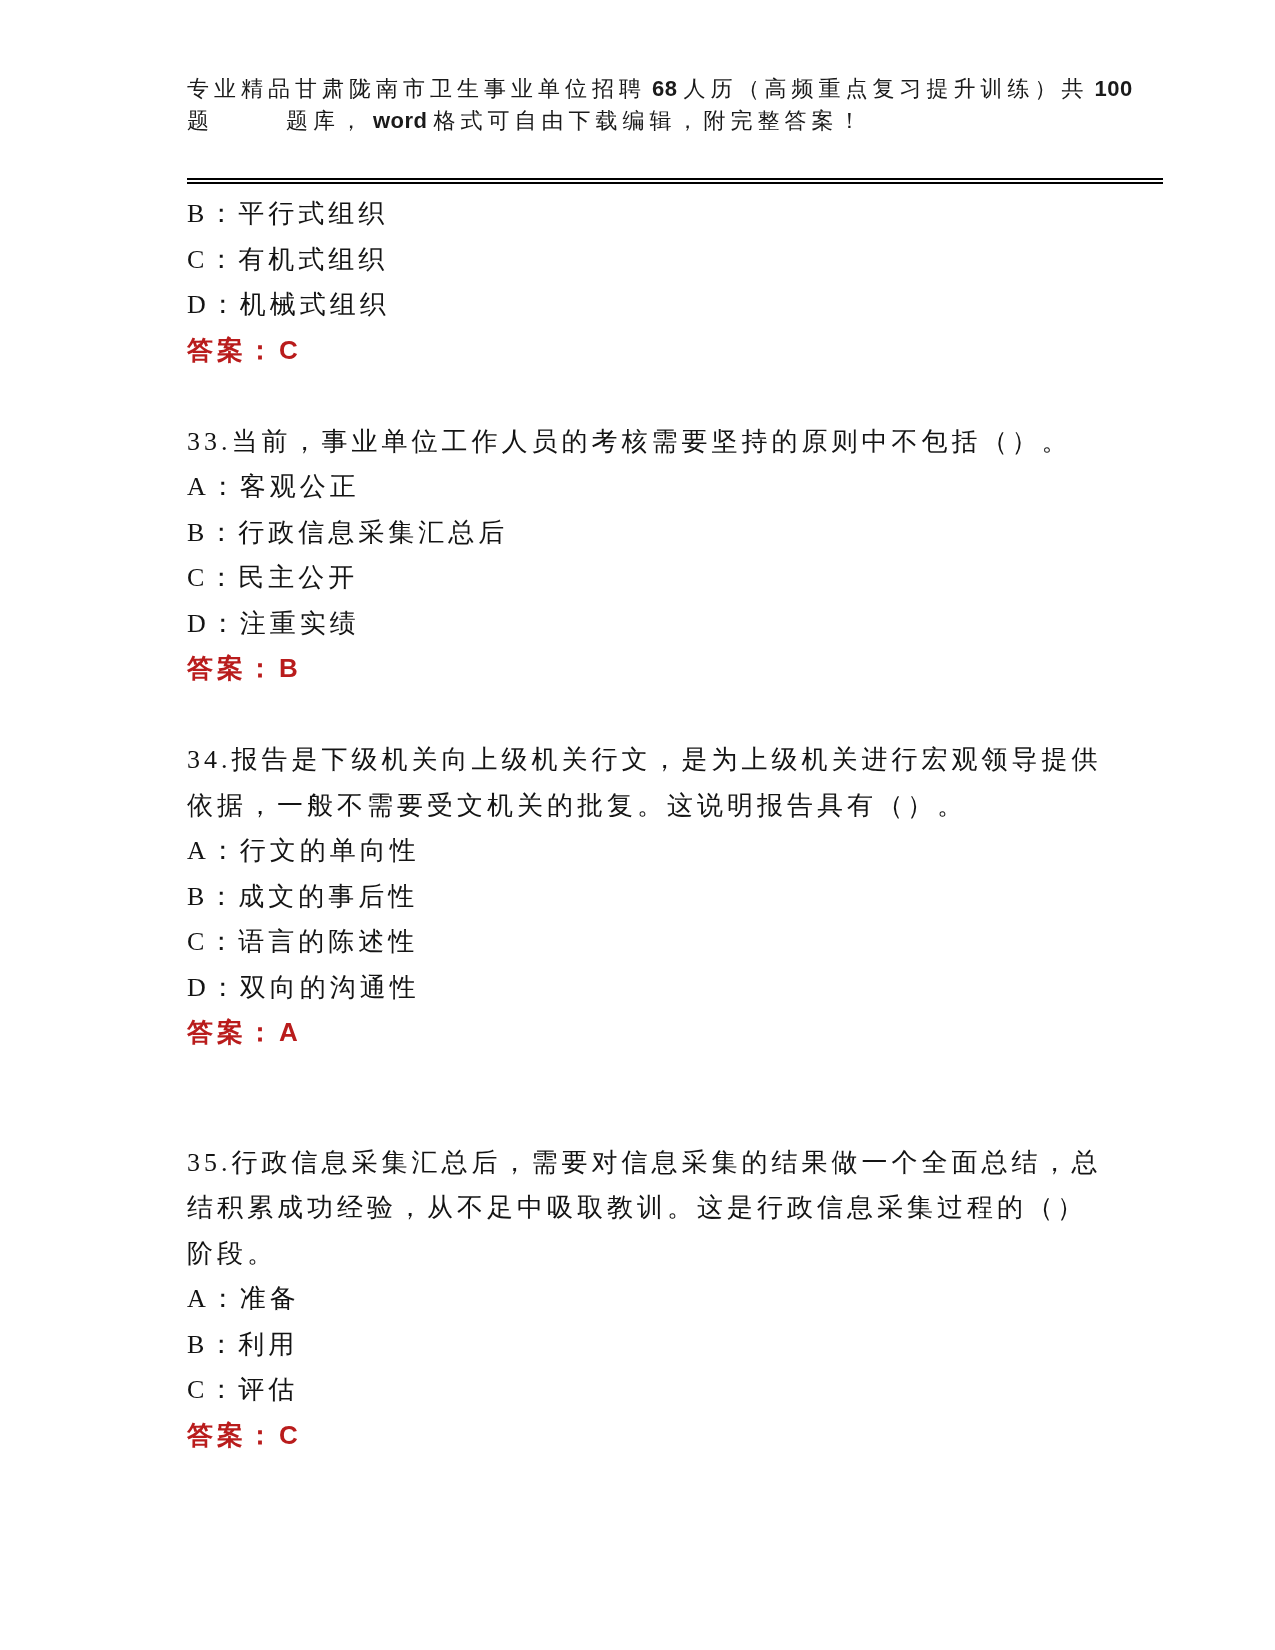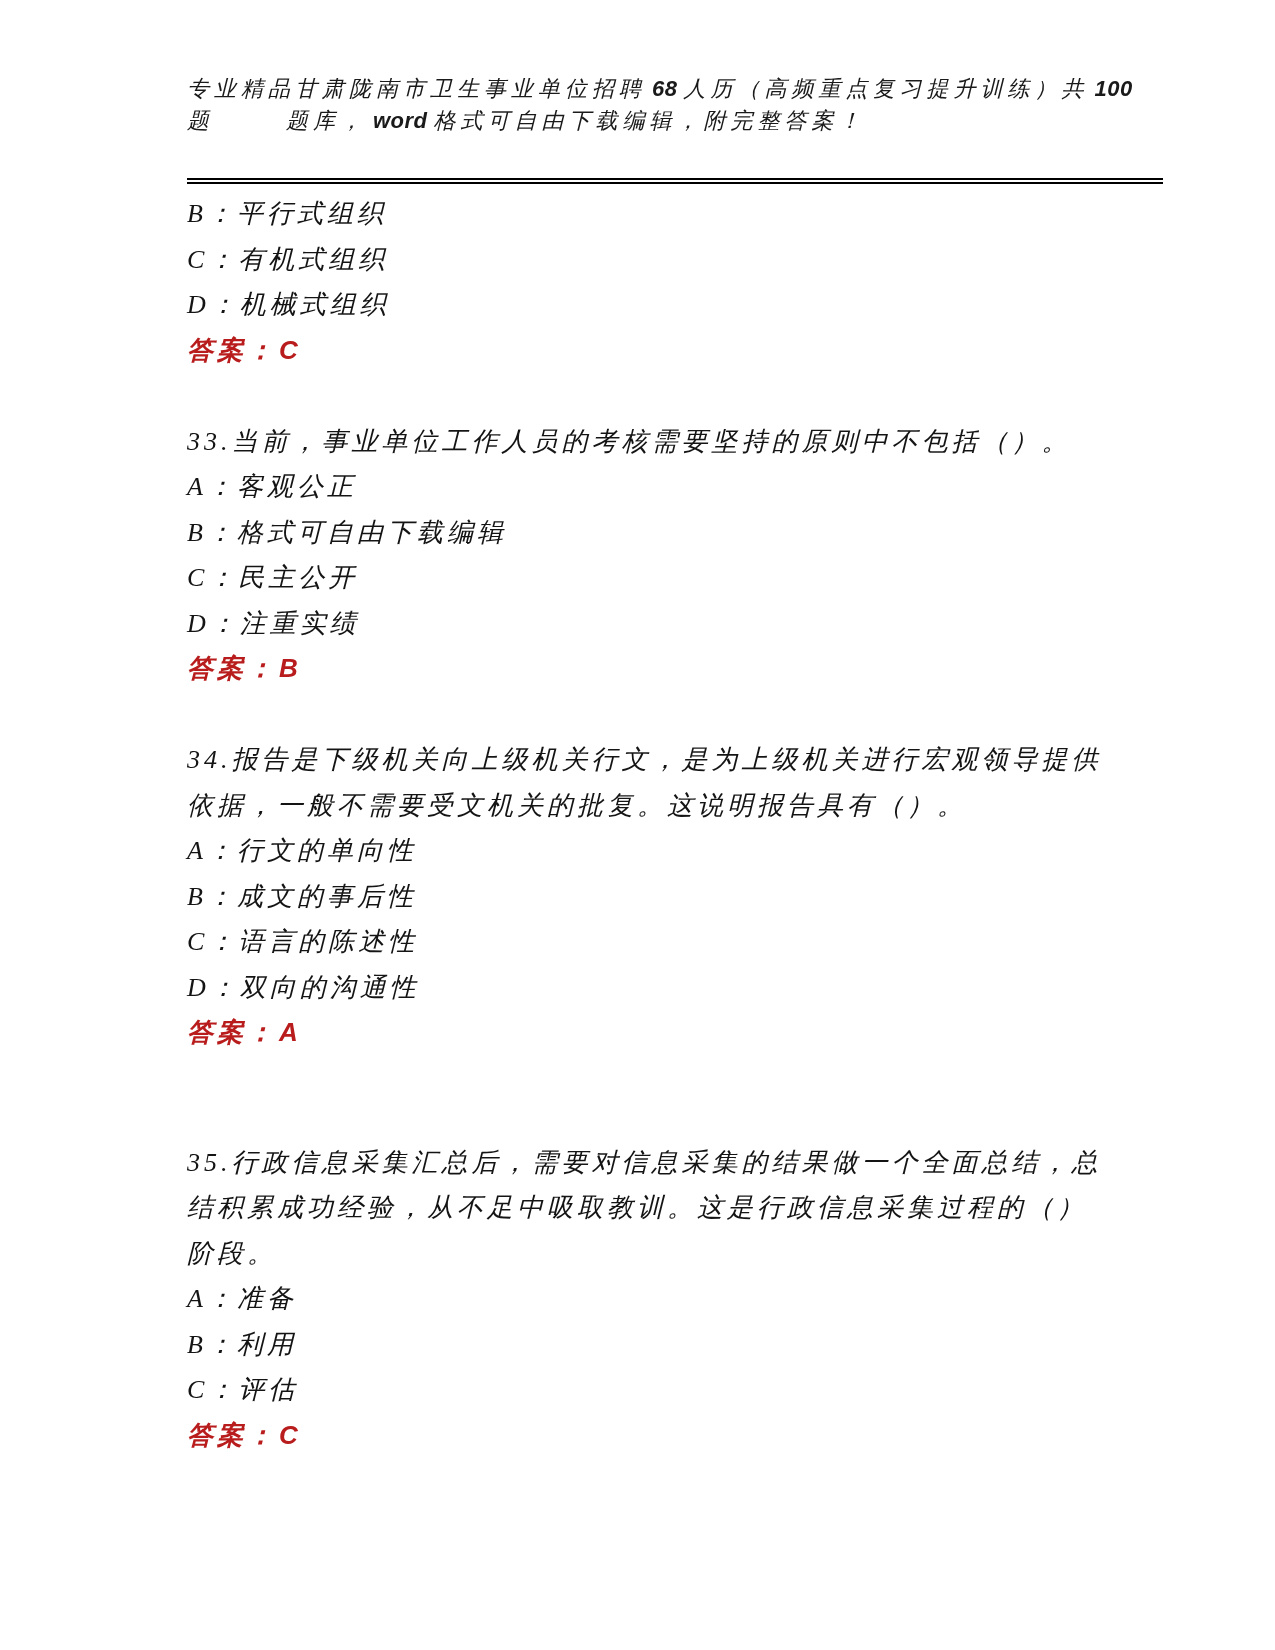--- a/index.html
+++ b/index.html
@@ -3,21 +3,20 @@
 <meta charset="utf-8">
 <style>
   html,body { margin:0; padding:0; background:#ffffff; }
   .page {
     position:relative;
     width:1275px; height:1625px;
     background:#ffffff;
     overflow:hidden;
     color:#000;
     font-family:"Liberation Serif","DejaVu Serif",serif;
-    font-style:italic;
   }
   .content {
     position:absolute;
     left:187px; top:0;
     width:976px;
   }
   
   .header {
     padding-top:73px;
     font-size:22px;
@@ -74,21 +73,21 @@
     <section class="qblock first">
       <div class="bodyline">B：平行式组织</div>
       <div class="bodyline">C：有机式组织</div>
       <div class="bodyline">D：机械式组织</div>
       <div class="bodyline answer"><span>答案：</span><span class="ans-letter">C</span></div>
     </section>
 
     <section class="qblock gap">
       <div class="bodyline">33.当前，事业单位工作人员的考核需要坚持的原则中不包括（）。</div>
       <div class="bodyline">A：客观公正</div>
-      <div class="bodyline">B：格式可自由下载编辑</div>
+      <div class="bodyline">B：行政信息采集汇总后</div>
       <div class="bodyline">C：民主公开</div>
       <div class="bodyline">D：注重实绩</div>
       <div class="bodyline answer"><span>答案：</span><span class="ans-letter">B</span></div>
     </section>
 
     <section class="qblock gap">
       <div class="bodyline">34.报告是下级机关向上级机关行文，是为上级机关进行宏观领导提供</div>
       <div class="bodyline">依据，一般不需要受文机关的批复。这说明报告具有（）。</div>
       <div class="bodyline">A：行文的单向性</div>
       <div class="bodyline">B：成文的事后性</div>

